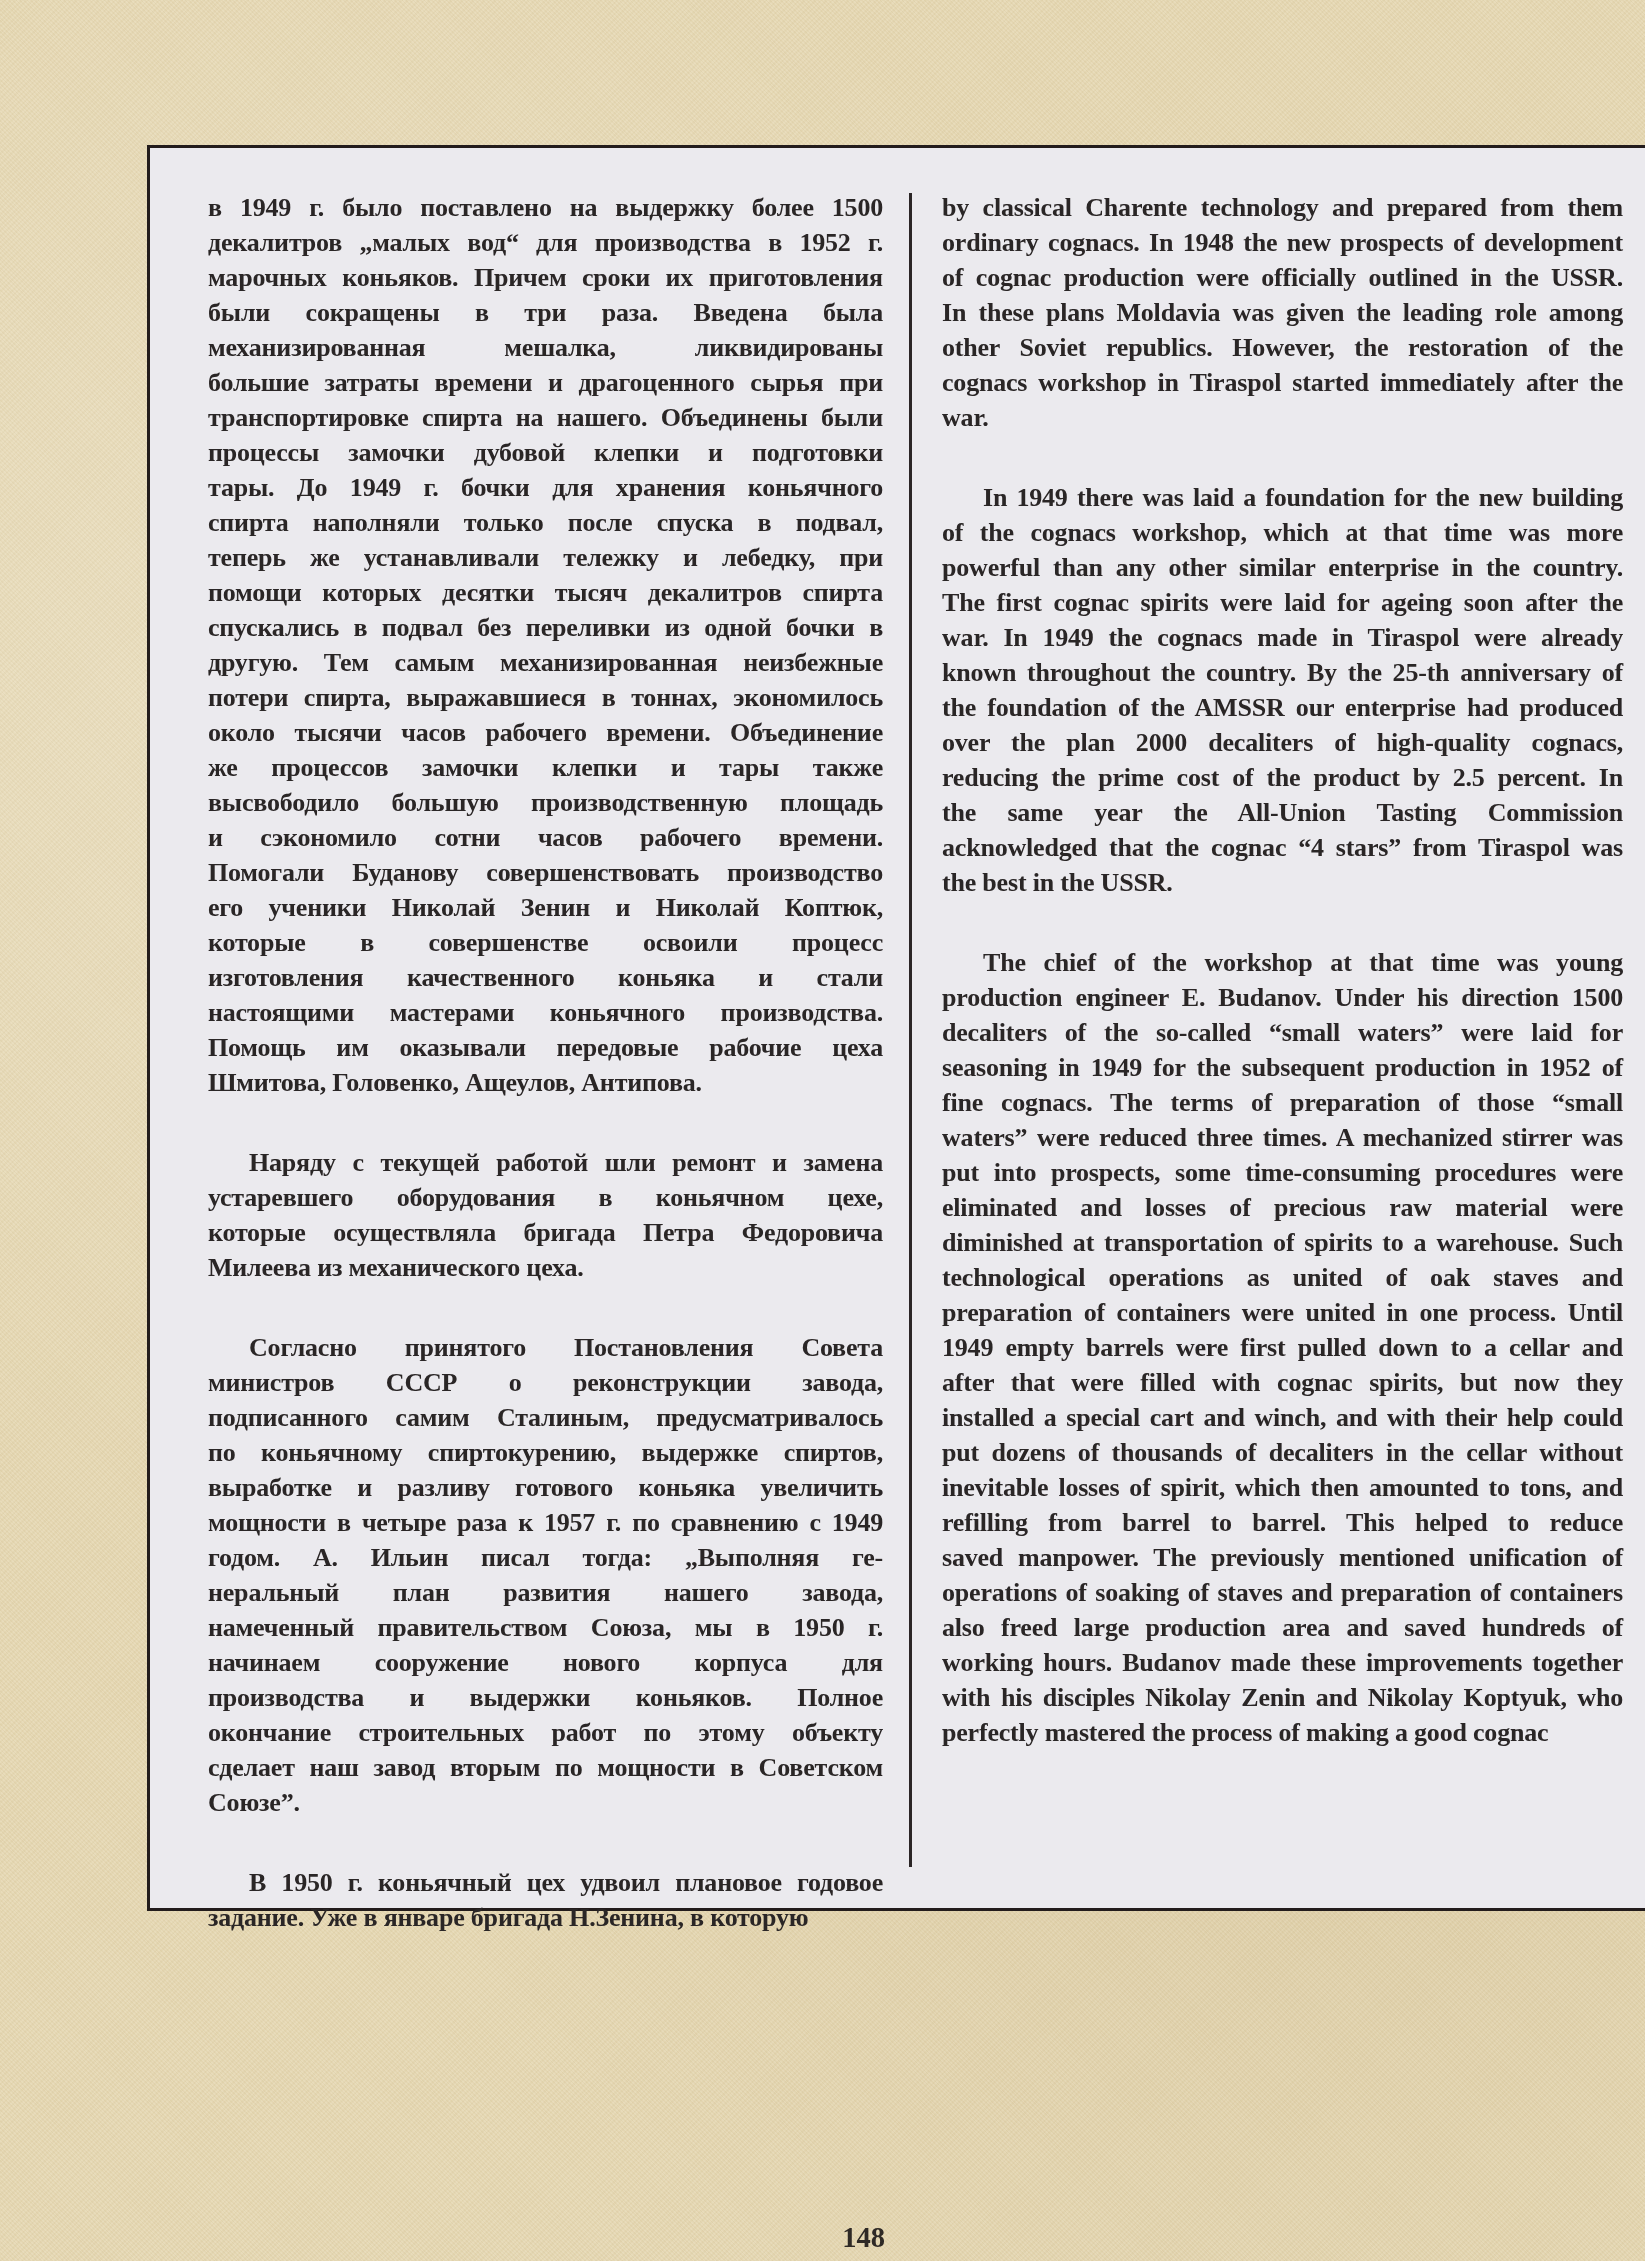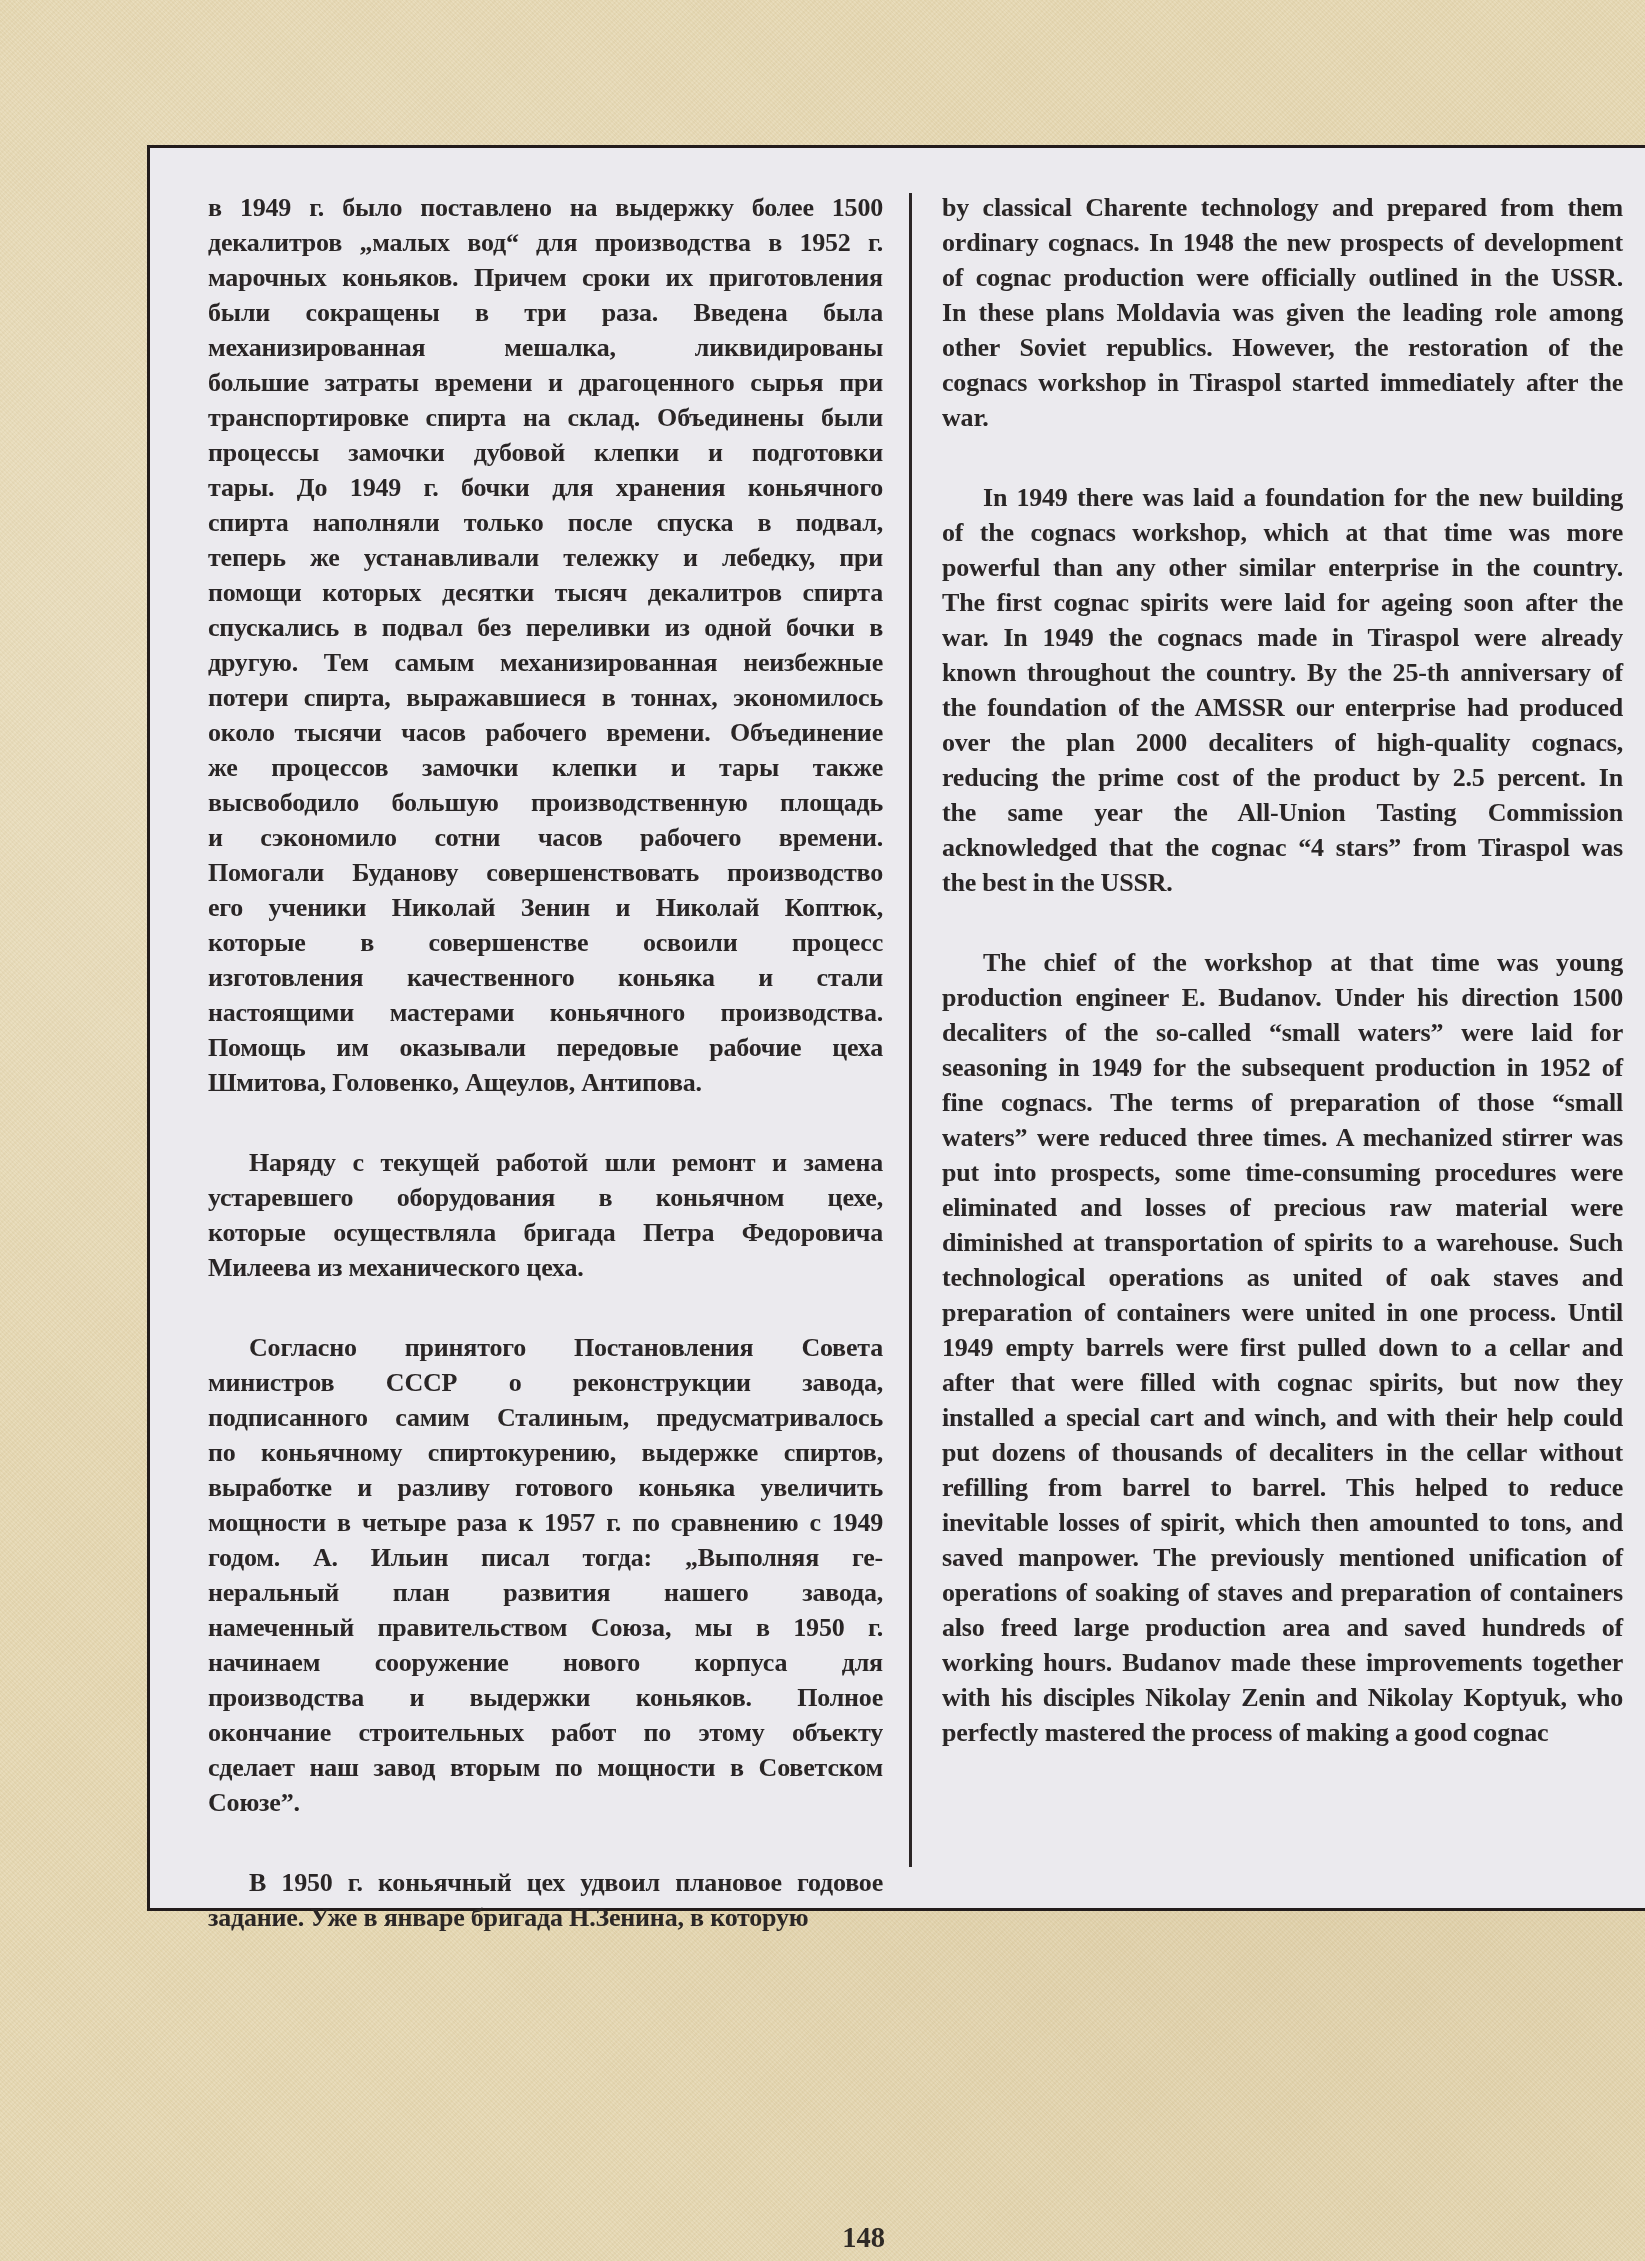--- a/index.html
+++ b/index.html
@@ -96,21 +96,21 @@
 <div class="column-divider"></div>
 
 <div class="column col-left" id="col-left">
     <div class="paragraph">
       <span class="line">в 1949 г. было поставлено на выдержку более 1500</span>
       <span class="line">декалитров „малых вод“ для производства в 1952 г.</span>
       <span class="line">марочных коньяков. Причем сроки их приготовления</span>
       <span class="line">были сокращены в три раза. Введена была</span>
       <span class="line">механизированная мешалка, ликвидированы</span>
       <span class="line">большие затраты времени и драгоценного сырья при</span>
-      <span class="line">транспортировке спирта на склад. Объединены были</span>
+      <span class="line">транспортировке спирта на нашего. Объединены были</span>
       <span class="line">процессы замочки дубовой клепки и подготовки</span>
       <span class="line">тары. До 1949 г. бочки для хранения коньячного</span>
       <span class="line">спирта наполняли только после спуска в подвал,</span>
       <span class="line">теперь же устанавливали тележку и лебедку, при</span>
       <span class="line">помощи которых десятки тысяч декалитров спирта</span>
       <span class="line">спускались в подвал без переливки из одной бочки в</span>
       <span class="line">другую. Тем самым механизированная неизбежные</span>
       <span class="line">потери спирта, выражавшиеся в тоннах, экономилось</span>
       <span class="line">около тысячи часов рабочего времени. Объединение</span>
       <span class="line">же процессов замочки клепки и тары также</span>
@@ -189,22 +189,22 @@
       <span class="line">waters” were reduced three times. A mechanized stirrer was</span>
       <span class="line">put into prospects, some time-consuming procedures were</span>
       <span class="line">eliminated and losses of precious raw material were</span>
       <span class="line">diminished at transportation of spirits to a warehouse. Such</span>
       <span class="line">technological operations as united of oak staves and</span>
       <span class="line">preparation of containers were united in one process. Until</span>
       <span class="line">1949 empty barrels were first pulled down to a cellar and</span>
       <span class="line">after that were filled with cognac spirits, but now they</span>
       <span class="line">installed a special cart and winch, and with their help could</span>
       <span class="line">put dozens of thousands of decaliters in the cellar without</span>
+      <span class="line">inevitable losses of spirit, which then amounted to tons, and</span>
       <span class="line">refilling from barrel to barrel. This helped to reduce</span>
-      <span class="line">inevitable losses of spirit, which then amounted to tons, and</span>
       <span class="line">saved manpower. The previously mentioned unification of</span>
       <span class="line">operations of soaking of staves and preparation of containers</span>
       <span class="line">also freed large production area and saved hundreds of</span>
       <span class="line">working hours. Budanov made these improvements together</span>
       <span class="line">with his disciples Nikolay Zenin and Nikolay Koptyuk, who</span>
       <span class="line last">perfectly mastered the process of making a good cognac</span>
     </div>
   </div>
 
 <div class="page-number">

